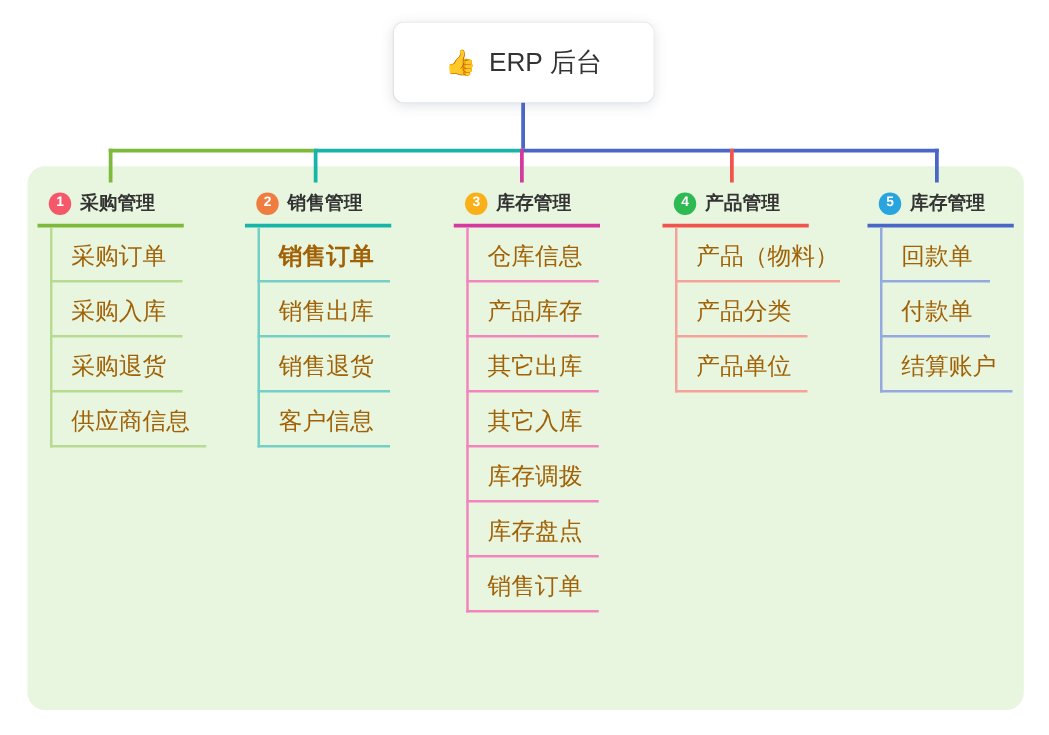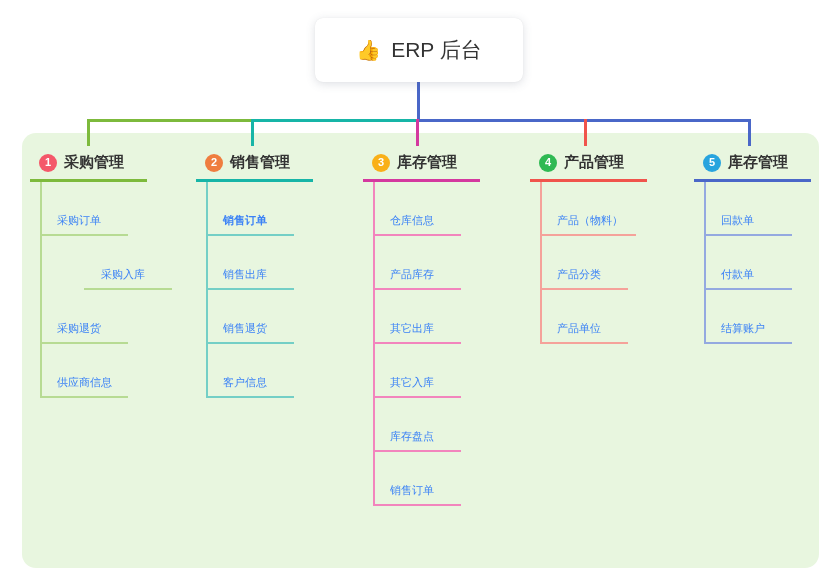--- a/index.html
+++ b/index.html
@@ -23,24 +23,24 @@
 
   .branch { position:absolute; top:146px; width:117px; z-index:2; }
   .branch-header { display:flex; align-items:center; gap:7px;
                    padding:7px 0 7px 9px; border-bottom:3px solid;
                    font-size:15px; font-weight:700; color:#333333; white-space:nowrap; }
   .badge { width:18px; height:18px; border-radius:50%; color:#ffffff;
            font-size:11px; font-weight:700; display:flex; align-items:center;
            justify-content:center; flex:none; line-height:1; }
   .children { position:relative; margin-left:10px; }
   .vline { position:absolute; left:0; top:0; bottom:0; width:2px; }
-  .child { position:relative; height:54px; display:flex; align-items:flex-end;
+  .child { position:relative; height:44px; display:flex; align-items:flex-end;
            width:fit-content; min-width:88px; max-width:132px; overflow:hidden;
            padding:0 13px 6px 17px; border-bottom:2px solid;
-           font-size:11px; color:#3b82f6; white-space:nowrap; box-sizing:border-box; }
+           font-size:19px; color:#a16207; white-space:nowrap; box-sizing:border-box; }
 </style>
 </head>
 <body>
 
 <div class="stage">
   <div class="panel" id="panel" style="background: rgb(232, 246, 223);"></div>
 
   <div class="root-node">
     <span class="emoji">👍</span>
     <span>ERP 后台</span>
@@ -59,21 +59,21 @@
     </div>
   <div id="branches">
       <div class="branch" style="left: 30px;">
         <div class="branch-header" style="border-bottom-color: rgb(125, 186, 60);">
           <span class="badge" style="background: rgb(244, 88, 106);">1</span>
           <span>采购管理</span>
         </div>
         <div class="children">
           <div class="vline" style="background: rgb(183, 219, 147);"></div>
           <div class="child" style="border-bottom-color: rgb(183, 219, 147);">采购订单</div>
-          <div class="child" style="border-bottom-color: rgb(183, 219, 147); margin-left: 44px;">采购入库</div>
+          <div class="child" style="border-bottom-color: rgb(183, 219, 147);">采购入库</div>
           <div class="child" style="border-bottom-color: rgb(183, 219, 147);">采购退货</div>
           <div class="child" style="border-bottom-color: rgb(183, 219, 147);">供应商信息</div>
         </div>
       </div>
       <div class="branch" style="left: 196px;">
         <div class="branch-header" style="border-bottom-color: rgb(23, 181, 167);">
           <span class="badge" style="background: rgb(239, 125, 63);">2</span>
           <span>销售管理</span>
         </div>
         <div class="children">
@@ -88,20 +88,21 @@
         <div class="branch-header" style="border-bottom-color: rgb(212, 57, 159);">
           <span class="badge" style="background: rgb(249, 176, 25);">3</span>
           <span>库存管理</span>
         </div>
         <div class="children">
           <div class="vline" style="background: rgb(242, 133, 189);"></div>
           <div class="child" style="border-bottom-color: rgb(242, 133, 189);">仓库信息</div>
           <div class="child" style="border-bottom-color: rgb(242, 133, 189);">产品库存</div>
           <div class="child" style="border-bottom-color: rgb(242, 133, 189);">其它出库</div>
           <div class="child" style="border-bottom-color: rgb(242, 133, 189);">其它入库</div>
+          <div class="child" style="border-bottom-color: rgb(242, 133, 189);">库存调拨</div>
           <div class="child" style="border-bottom-color: rgb(242, 133, 189);">库存盘点</div>
           <div class="child" style="border-bottom-color: rgb(242, 133, 189);">销售订单</div>
         </div>
       </div>
       <div class="branch" style="left: 530px;">
         <div class="branch-header" style="border-bottom-color: rgb(240, 84, 76);">
           <span class="badge" style="background: rgb(47, 185, 83);">4</span>
           <span>产品管理</span>
         </div>
         <div class="children">

